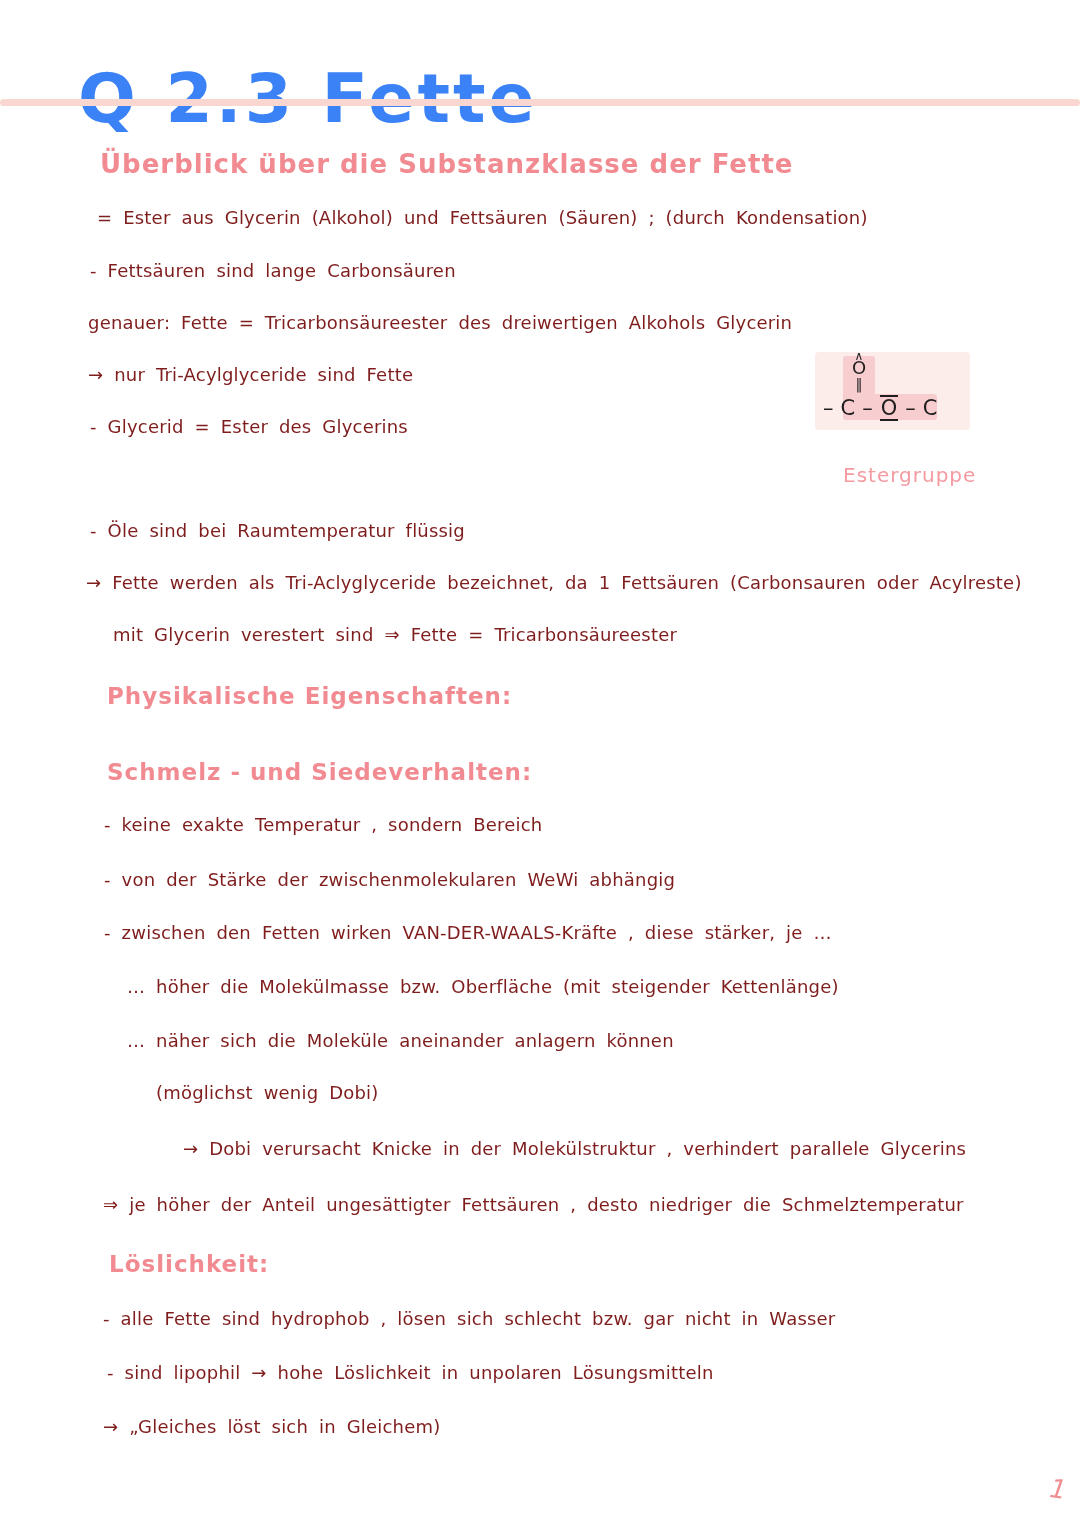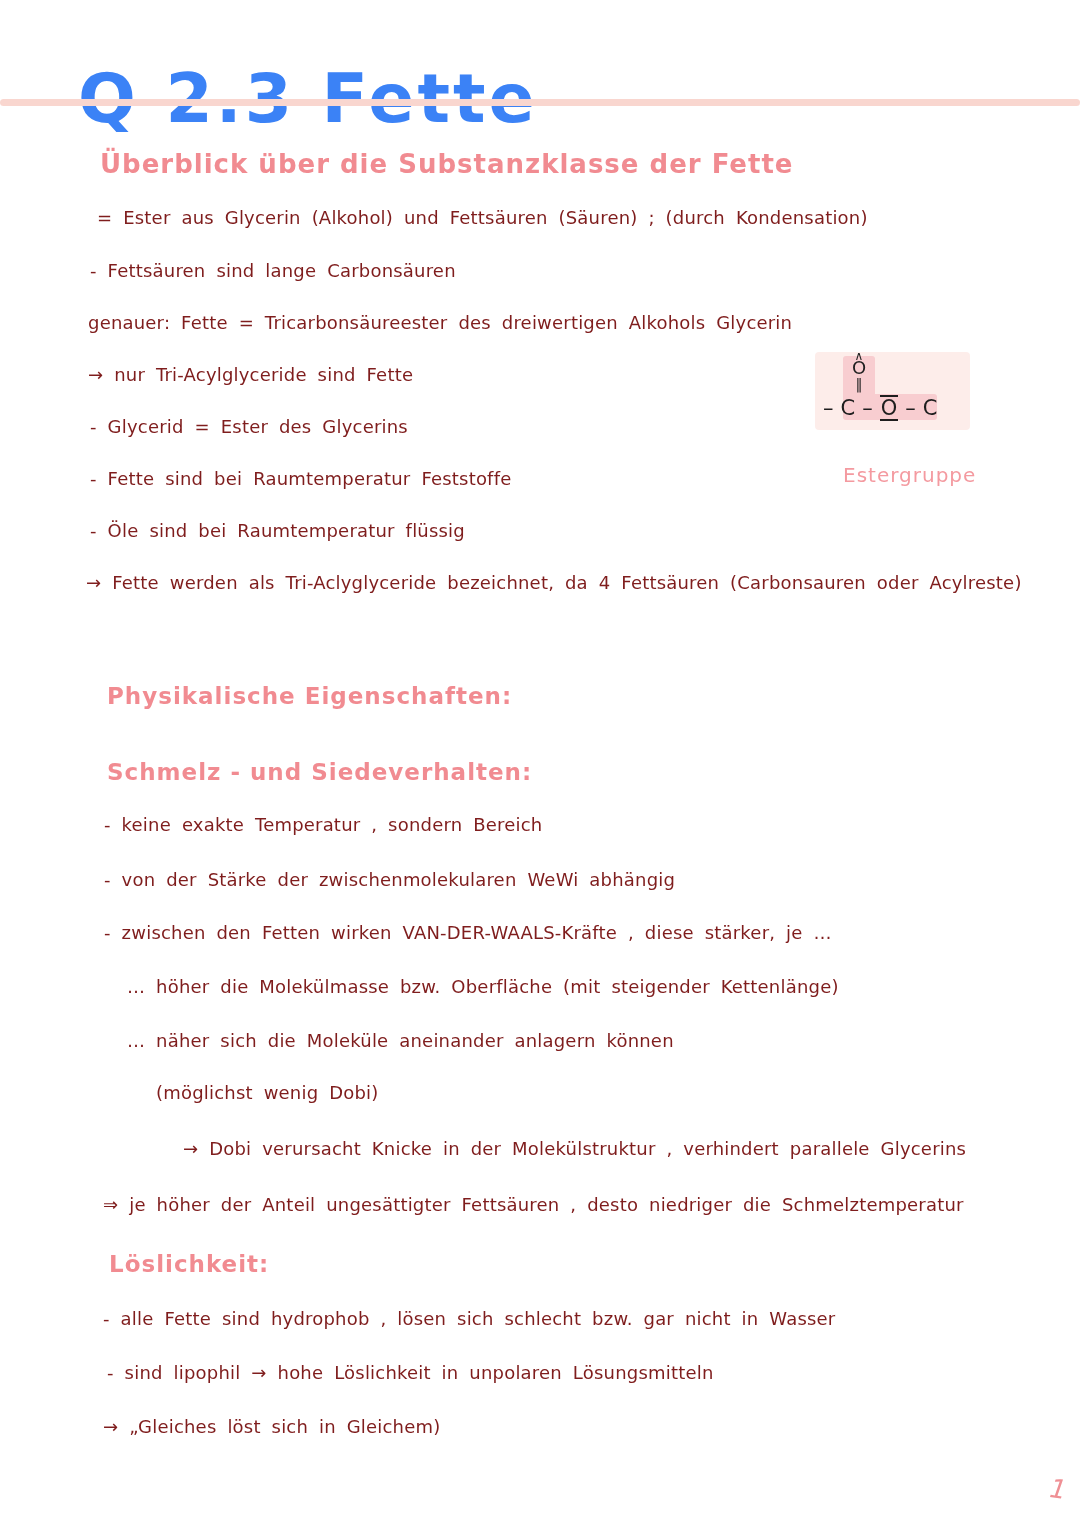--- a/index.html
+++ b/index.html
@@ -96,23 +96,23 @@
 
   <h1 class="title">Q 2.3 Fette</h1>
   <div class="divider"></div>
 
   <h2 class="h-pink" style="top:127px; left:100px;">Überblick über die Substanzklasse der Fette</h2>
   <p class="line ov0">= Ester aus Glycerin (Alkohol) und Fettsäuren (Säuren) ; (durch Kondensation)</p>
   <p class="line ov1">- Fettsäuren sind lange Carbonsäuren</p>
   <p class="line ov2">genauer: Fette = Tricarbonsäureester des dreiwertigen Alkohols Glycerin</p>
   <p class="line ov3">→ nur Tri-Acylglyceride sind Fette</p>
   <p class="line ov4">- Glycerid = Ester des Glycerins</p>
-  <p class="line ov5">- Fette sind bei Raumtemperatur Feststoffe</p>
   <p class="line ov6">- Öle sind bei Raumtemperatur flüssig</p>
-  <p class="line ov7">→ Fette werden als Tri-Aclyglyceride bezeichnet, da 4 Fettsäuren (Carbonsauren oder Acylreste)</p>
+  <p class="line ov7">→ Fette werden als Tri-Aclyglyceride bezeichnet, da 1 Fettsäuren (Carbonsauren oder Acylreste)</p>
+  <p class="line ov8">mit Glycerin verestert sind ⇒ Fette = Tricarbonsäureester</p>
 
   <div class="ester-box">
     <span class="ester-hl-v"></span>
     <span class="ester-hl-h"></span>
     <div class="ester-top">
       <span class="caret">∧</span>
       <span class="o-top">O</span>
       <span class="dbond">‖</span>
     </div>
     <div class="ester-row">

